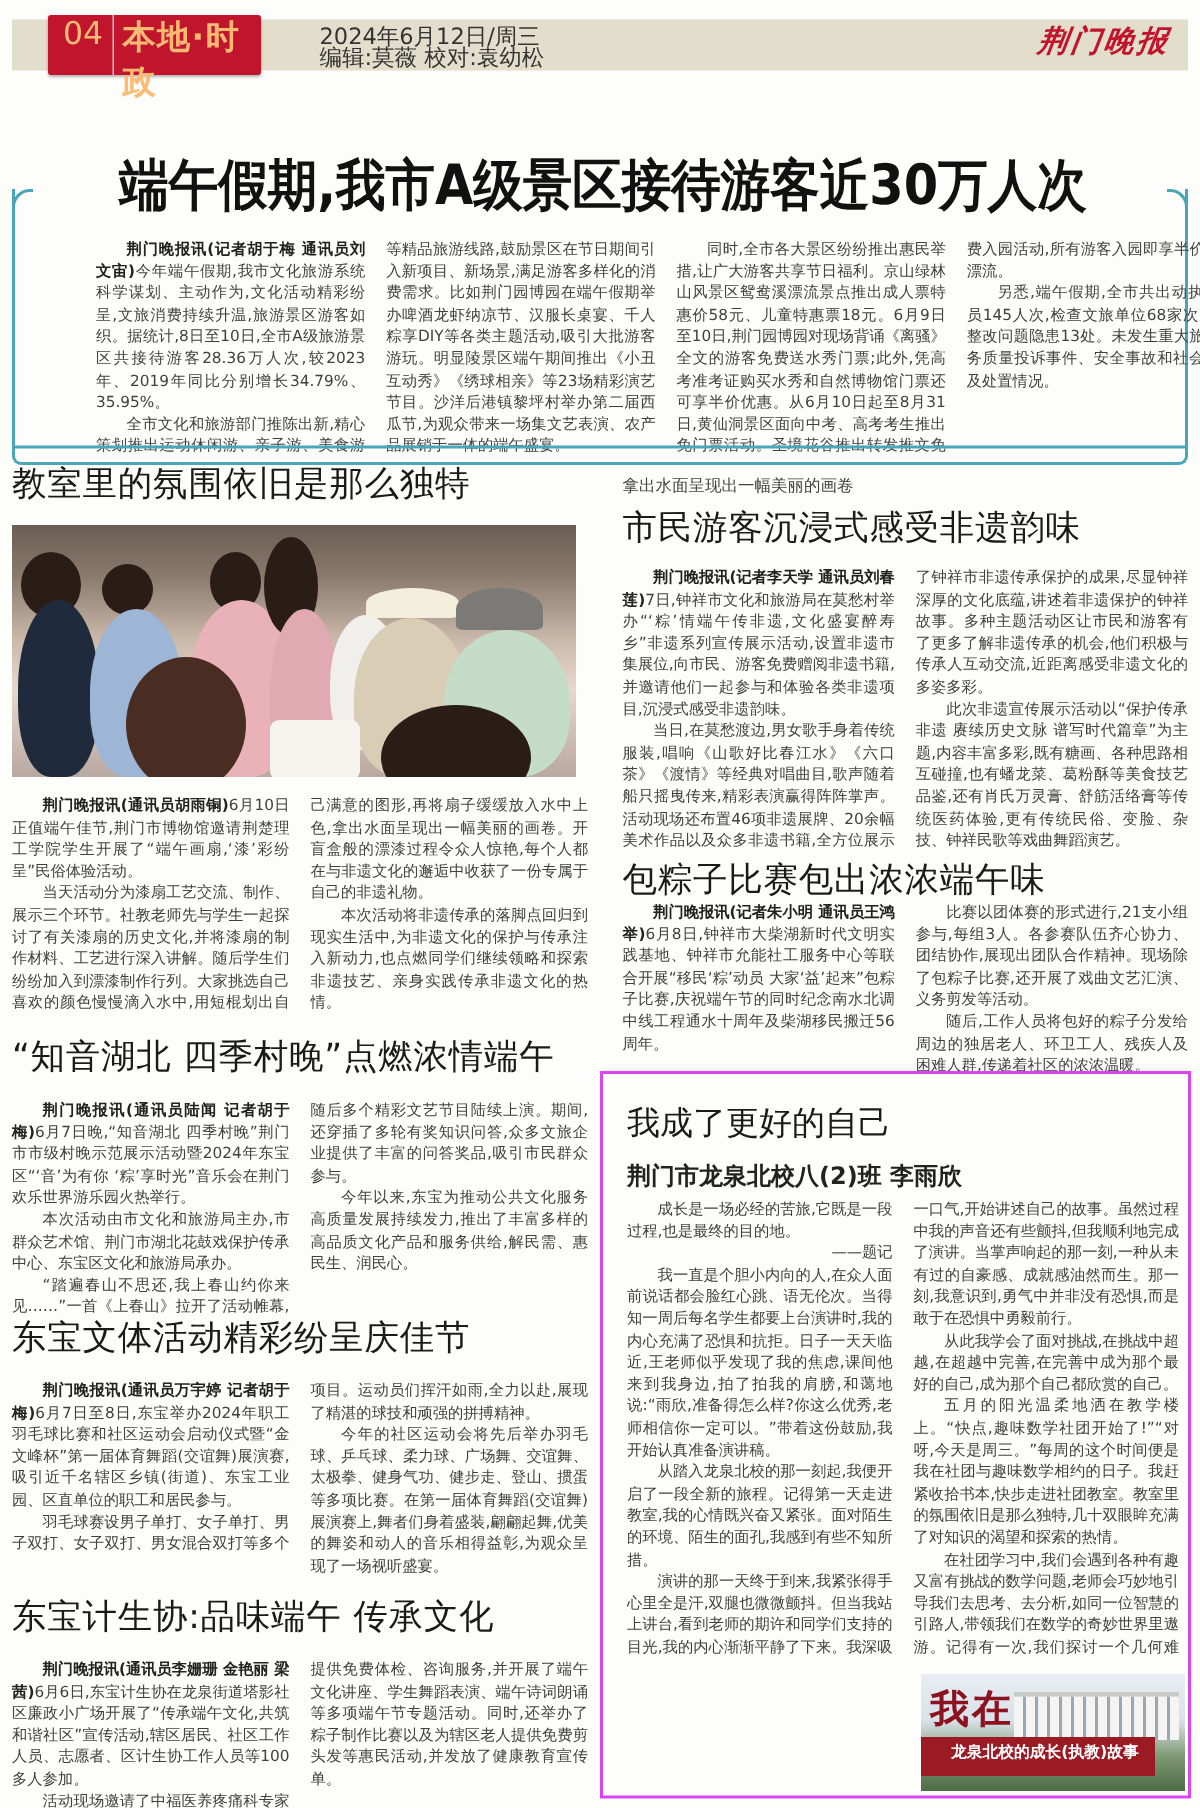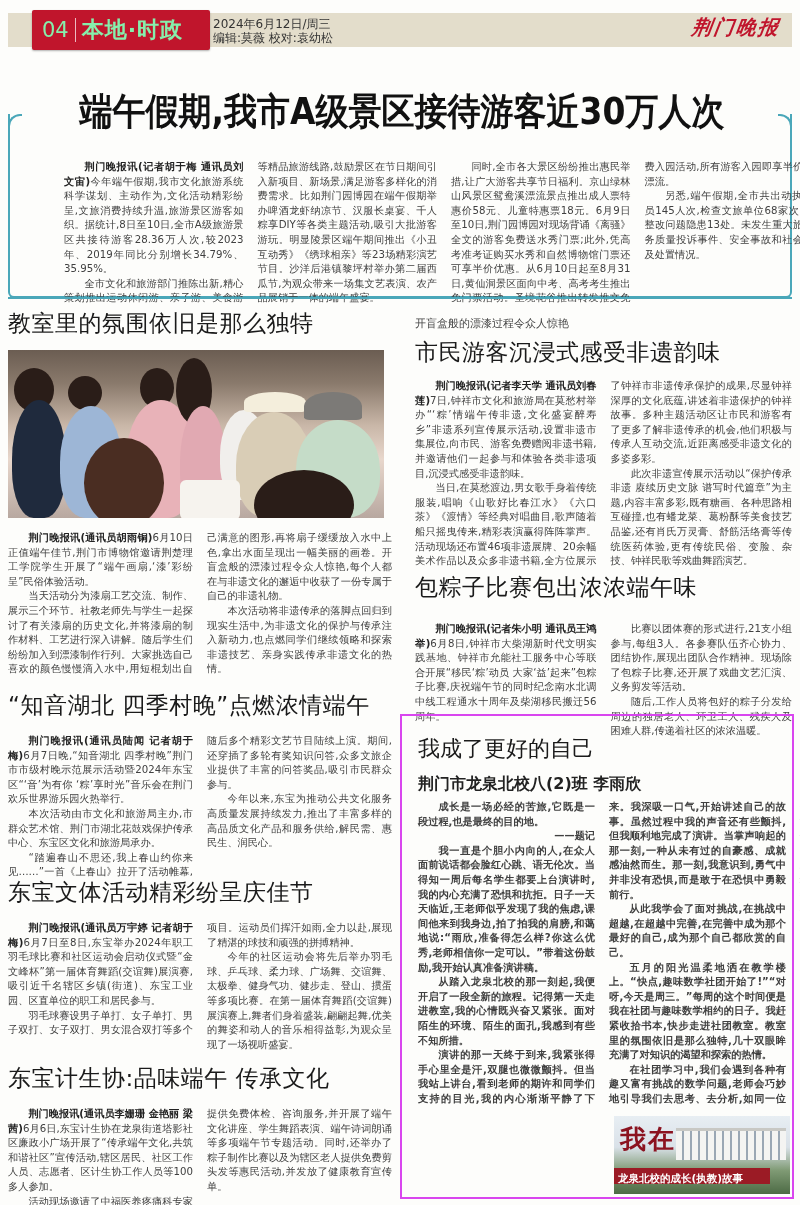--- a/index.html
+++ b/index.html
@@ -1,28 +1,28 @@
 <!DOCTYPE html>
 <html><head>
 <meta charset="utf-8">
 <style>
   * { box-sizing: border-box; margin: 0; padding: 0; }
   html, body { width: 800px; height: 1205px; background: #fdfdfb; overflow: hidden; }
   body { font-family: "DejaVu Sans", "Liberation Sans", sans-serif; color: #3a3a3a; position: relative; }
 
   
   .masthead { position: absolute; left: 8px; top: 13px; width: 784px; height: 34px; background: #e3ddcb; }
-  .section-tag { position: absolute; left: 32px; top: 10px; width: 178px; height: 40px; background: #c0152c; color: #86efac; display: flex; align-items: center; padding-left: 10px; font-size: 22px; border-radius: 2px; box-shadow: 0 1px 2px rgba(0,0,0,.3); }
+  .section-tag { position: absolute; left: 32px; top: 10px; width: 142px; height: 40px; background: #c0152c; color: #fdba74; display: flex; padding-left: 10px; font-size: 22px; border-radius: 2px; box-shadow: 0 1px 2px rgba(0,0,0,.3); }
   .section-tag .num { font-size: 21px; font-weight: normal; padding-right: 6px; border-right: 1px solid rgba(255,255,255,.7); margin-right: 6px; }
   .section-tag .name { font-size: 22px; font-weight: bold; letter-spacing: 1px; }
-  .issue-meta { position: absolute; left: 213px; top: 17px; font-size: 12px; line-height: 14px; color: #333; }
+  .issue-meta { position: absolute; left: 213px; top: 17px; font-size: 15px; line-height: 14px; color: #333; }
   .logo { position: absolute; right: 20px; top: 14px; font-family: "DejaVu Serif", serif; font-style: italic; font-weight: bold; color: #c0152c; font-size: 20px; letter-spacing: 2px; transform: skewX(-8deg); }
 
   
-  .lead { position: absolute; left: 8px; top: 88px; width: 784px; height: 211px; padding-left: 32px; }
+  .lead { position: absolute; left: 8px; top: 100px; width: 784px; height: 211px; padding-left: 32px; }
   .lead-title { position: absolute; left: 4px; top: 0; width: 780px; text-align: center; font-size: 33px; font-weight: bold; color: #111; letter-spacing: 0px; line-height: 48px; font-family: "DejaVu Sans", sans-serif; transform: scaleY(1.12); }
   .lead-frame { position: absolute; left: 0; top: 26px; width: 784px; height: 184px; border: 2px solid #4aa7b9; border-top: none; border-radius: 0 0 6px 6px; }
   .lead-frame::before { content:""; position:absolute; left:-2px; top:0; width:12px; height:20px; border-left:2px solid #4aa7b9; border-top:2px solid #4aa7b9; border-radius: 12px 0 0 0; }
   .lead-frame::after { content:""; position:absolute; right:-2px; top:0; width:12px; height:20px; border-right:2px solid #4aa7b9; border-top:2px solid #4aa7b9; border-radius: 0 12px 0 0; }
   .lead-cols { position: absolute; left: 14px; top: 76px; width: 764px; display: grid; grid-template-columns: repeat(4, 1fr); column-gap: 12px; }
 
   .body-text { font-size: 10.2px; line-height: 14.6px; color: #404040; text-align: justify; }
   .body-text p { text-indent: 2em; }
   .body-text .lede { font-weight: bold; color: #222; }
   .body-text .sign { text-align: right; }
@@ -53,21 +53,21 @@
   .feiyi .art-title { margin-top: 6px; }
 
   .zongzi { left: 415px; top: 572px; width: 377px; }
 
   .essay-box { position: absolute; left: 400px; top: 714px; width: 394px; height: 485px; border: 2px solid #d946ef; }
   .essay-title { position: absolute; left: 16px; top: 18px; font-size: 22px; color: #1a1a1a; }
   .essay-byline { position: absolute; left: 16px; top: 58px; font-size: 16px; font-weight: bold; color: #222; }
   .essay-banner { position: absolute; left: 212px; top: 400px; width: 176px; height: 78px; overflow: hidden; background: linear-gradient(180deg, #e8eef3 0%, #d9e1e8 40%, #7f9a74 70%, #4d6b45 100%); }
   .essay-banner .bld { position: absolute; left: 62px; top: 12px; width: 110px; height: 32px; background: repeating-linear-gradient(90deg, #f4f4f2 0 6px, #9aa7b4 6px 8px); border-top: 3px solid #c8c8c4; }
   .essay-banner .big { position: absolute; left: 6px; top: 6px; font-family: "DejaVu Serif", serif; font-weight: bold; font-size: 26px; color: #8b1320; letter-spacing: 2px; }
-  .essay-banner .strip { position: absolute; left: 0; bottom: 10px; width: 156px; height: 16px; background: #9b1b25; color: #fff; font-size: 10.5px; font-weight: bold; line-height: 20px; padding-left: 4px; white-space: nowrap; }
+  .essay-banner .strip { position: absolute; left: 0; bottom: 10px; width: 156px; height: 26px; background: #9b1b25; color: #fff; font-size: 10.5px; font-weight: bold; line-height: 20px; padding-left: 20px; white-space: nowrap; }
 </style>
 </head>
 <body>
 
 <div class="masthead"></div>
 <div class="section-tag">
   <span class="num">04</span>
   <span class="name">本地·时政</span>
 </div>
 <div class="issue-meta">
@@ -137,42 +137,42 @@
 
 <div class="art dongbao2">
   <div class="art-title">东宝计生协:品味端午 传承文化</div>
   <div class="body-text" style="column-count:2; column-gap:14px; margin-top:14px;">
     <p><span class="lede">荆门晚报讯(通讯员李姗珊 金艳丽 梁茜)</span><span>6月6日,东宝计生协在龙泉街道塔影社区廉政小广场开展了“传承端午文化,共筑和谐社区”宣传活动,辖区居民、社区工作人员、志愿者、区计生协工作人员等100多人参加。</span></p>
     <p>活动现场邀请了中福医养疼痛科专家及荆门牙医生口腔专家现场坐诊,为居民提供免费体检、咨询服务,并开展了端午文化讲座、学生舞蹈表演、端午诗词朗诵等多项端午节专题活动。同时,还举办了粽子制作比赛以及为辖区老人提供免费剪头发等惠民活动,并发放了健康教育宣传单。</p>
   </div>
 </div>
 
 <div class="art feiyi">
-  <div class="kicker">开盲盒般的漂漆过程令众人惊艳</div>
+  <div class="kicker">拿出水面呈现出一幅美丽的画卷</div>
   <div class="art-title">市民游客沉浸式感受非遗韵味</div>
   <div class="body-text" style="column-count:2; column-gap:14px; margin-top:12px;">
     <p><span class="lede">荆门晚报讯(记者李天学 通讯员刘春莲)</span><span>7日,钟祥市文化和旅游局在莫愁村举办“‘粽’情端午传非遗,文化盛宴醉寿乡”非遗系列宣传展示活动,设置非遗市集展位,向市民、游客免费赠阅非遗书籍,并邀请他们一起参与和体验各类非遗项目,沉浸式感受非遗韵味。</span></p>
     <p>当日,在莫愁渡边,男女歌手身着传统服装,唱响《山歌好比春江水》《六口茶》《渡情》等经典对唱曲目,歌声随着船只摇曳传来,精彩表演赢得阵阵掌声。活动现场还布置46项非遗展牌、20余幅美术作品以及众多非遗书籍,全方位展示了钟祥市非遗传承保护的成果,尽显钟祥深厚的文化底蕴,讲述着非遗保护的钟祥故事。多种主题活动区让市民和游客有了更多了解非遗传承的机会,他们积极与传承人互动交流,近距离感受非遗文化的多姿多彩。</p>
     <p>此次非遗宣传展示活动以“保护传承非遗 赓续历史文脉 谱写时代篇章”为主题,内容丰富多彩,既有糖画、各种思路相互碰撞,也有蟠龙菜、葛粉酥等美食技艺品鉴,还有肖氏万灵膏、舒筋活络膏等传统医药体验,更有传统民俗、变脸、杂技、钟祥民歌等戏曲舞蹈演艺。</p>
   </div>
 </div>
 
 <div class="art zongzi">
   <div class="art-title">包粽子比赛包出浓浓端午味</div>
-  <div class="body-text" style="column-count:2; column-gap:14px; margin-top:20px;">
+  <div class="body-text" style="column-count:2; column-gap:14px; margin-top:0;">
     <p><span class="lede">荆门晚报讯(记者朱小明 通讯员王鸿举)</span><span>6月8日,钟祥市大柴湖新时代文明实践基地、钟祥市允能社工服务中心等联合开展“移民‘粽’动员 大家‘益’起来”包粽子比赛,庆祝端午节的同时纪念南水北调中线工程通水十周年及柴湖移民搬迁56周年。</span></p>
     <p>比赛以团体赛的形式进行,21支小组参与,每组3人。各参赛队伍齐心协力、团结协作,展现出团队合作精神。现场除了包粽子比赛,还开展了戏曲文艺汇演、义务剪发等活动。</p>
     <p>随后,工作人员将包好的粽子分发给周边的独居老人、环卫工人、残疾人及困难人群,传递着社区的浓浓温暖。</p>
   </div>
 </div>
 
 <div class="essay-box">
   <div class="essay-title">我成了更好的自己</div>
   <div class="essay-byline">荆门市龙泉北校八(2)班 李雨欣</div>
-  <div class="body-text" style="position:absolute; left:16px; top:84px; width:368px; height:310px; column-count:2; column-gap:14px; column-fill:auto;font-weight:bold;">
+  <div class="body-text" style="position:absolute; left:16px; top:84px; width:368px; height:310px; column-count:2; column-gap:14px; column-fill:auto;">
     <p>成长是一场必经的苦旅,它既是一段过程,也是最终的目的地。</p>
     <p class="sign">——题记</p>
     <p>我一直是个胆小内向的人,在众人面前说话都会脸红心跳、语无伦次。当得知一周后每名学生都要上台演讲时,我的内心充满了恐惧和抗拒。日子一天天临近,王老师似乎发现了我的焦虑,课间他来到我身边,拍了拍我的肩膀,和蔼地说:“雨欣,准备得怎么样?你这么优秀,老师相信你一定可以。”带着这份鼓励,我开始认真准备演讲稿。</p>
     <p>从踏入龙泉北校的那一刻起,我便开启了一段全新的旅程。记得第一天走进教室,我的心情既兴奋又紧张。面对陌生的环境、陌生的面孔,我感到有些不知所措。</p>
     <p>演讲的那一天终于到来,我紧张得手心里全是汗,双腿也微微颤抖。但当我站上讲台,看到老师的期许和同学们支持的目光,我的内心渐渐平静了下来。我深吸一口气,开始讲述自己的故事。虽然过程中我的声音还有些颤抖,但我顺利地完成了演讲。当掌声响起的那一刻,一种从未有过的自豪感、成就感油然而生。那一刻,我意识到,勇气中并非没有恐惧,而是敢于在恐惧中勇毅前行。</p>
     <p>从此我学会了面对挑战,在挑战中超越,在超越中完善,在完善中成为那个最好的自己,成为那个自己都欣赏的自己。</p>
     <p>五月的阳光温柔地洒在教学楼上。“快点,趣味数学社团开始了!”“对呀,今天是周三。”每周的这个时间便是我在社团与趣味数学相约的日子。我赶紧收拾书本,快步走进社团教室。教室里的氛围依旧是那么独特,几十双眼眸充满了对知识的渴望和探索的热情。</p>
     <p>在社团学习中,我们会遇到各种有趣又富有挑战的数学问题,老师会巧妙地引导我们去思考、去分析,如同一位智慧的引路人,带领我们在数学的奇妙世界里遨游。记得有一次,我们探讨一个几何难题,大家围坐在一起,老师让我带领大家发表自己的见解,各种思路相互碰撞、交织,灵感的火花不断迸发。经过一番激烈地讨论和尝试,终于找到答案,那种兴奋和成就感简直难以言表。</p>
 
   </div>

